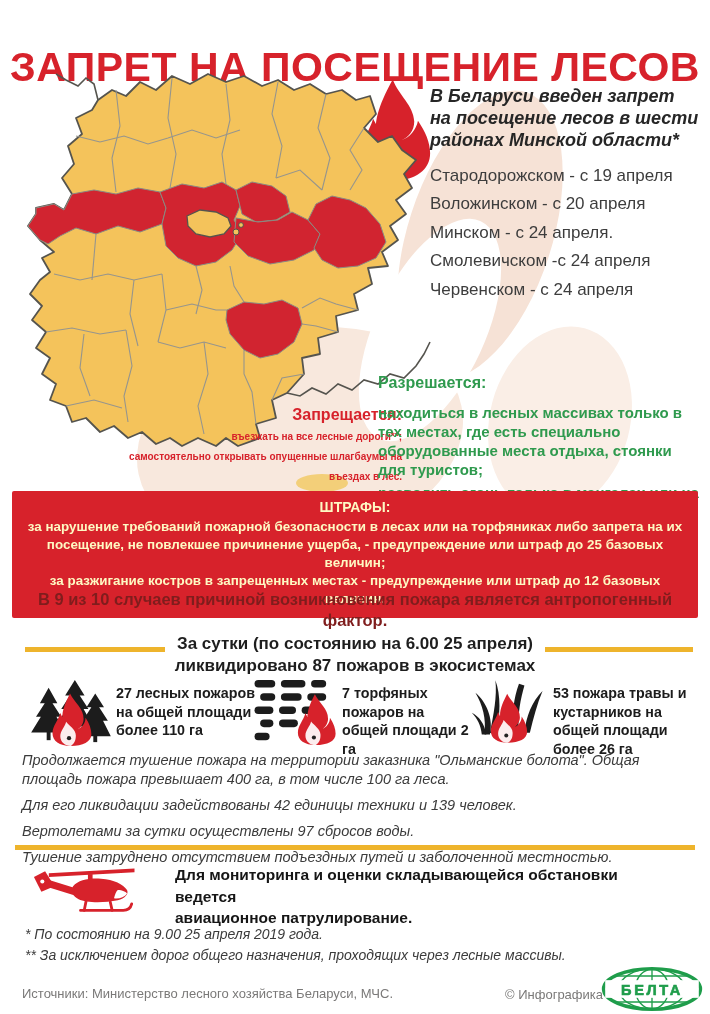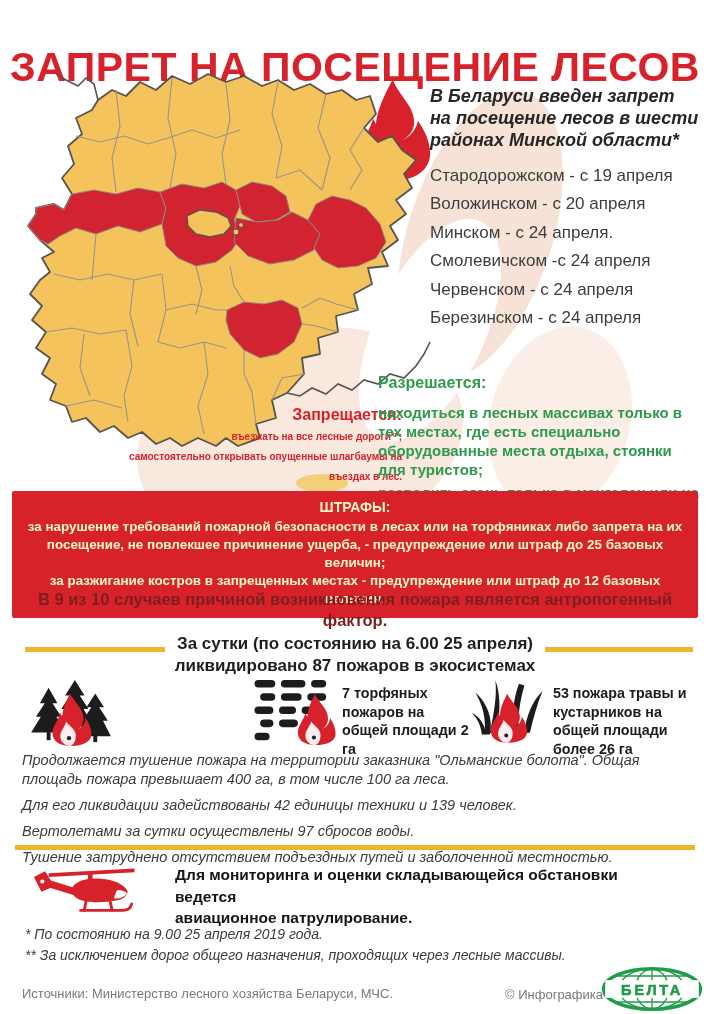--- a/index.html
+++ b/index.html
@@ -133,21 +133,20 @@
     <div>В Беларуси введен запрет</div>
     <div>на посещение лесов в шести</div>
     <div>районах Минской области*</div>
   </div>
   <div class="abs district-list">
     <div class="item">Стародорожском - с 19 апреля</div>
     <div class="item">Воложинском - с 20 апреля</div>
     <div class="item">Минском - с 24 апреля.</div>
     <div class="item">Смолевичском -с 24 апреля</div>
     <div class="item">Червенском - с 24 апреля</div>
-    <div class="item">Березинском - с 24 апреля</div>
   </div>
 
   <div class="abs prohibited">
     <div class="hd">Запрещается:</div>
     <div class="it">въезжать на все лесные дороги**;</div>
     <div class="it">самостоятельно открывать опущенные шлагбаумы на въездах в лес.</div>
   </div>
 
   <div class="abs allowed">
     <div class="hd">Разрешается:</div>
@@ -181,20 +180,21 @@
       <rect x="18" y="54" width="4" height="10"></rect>
         <rect x="45" y="48" width="4" height="12"></rect>
         <rect x="66" y="58" width="4" height="8"></rect>
     </g>
     <g transform="translate(22,16)">
       <path fill="#d7222b" d="M20 0 C25 10 34 15 34 26 C34 31 31 35 28 37 C32 35 36 31 36 25 C40 31 42 37 42 42 C42 50 33 54 21 54 C9 54 2 49 2 41 C2 33 8 28 10 20 C12 24 14 28 13 31 C10 20 15 10 20 0 Z"></path>
       <path fill="#ffffff" opacity="0.92" d="M21 54 C15 54 10 50 10 44 C10 38 15 34 16 29 C19 33 26 37 26 43 C26 48 25 51 21 54 Z"></path>
       <circle cx="19" cy="46" r="2.2" fill="#222"></circle>
     </g>
   </svg>
+  <div class="abs stat-text" style="left:116px;top:684px;width:140px;">27 лесных пожаров на общей площади более 110 га</div>
 
   <svg class="abs" style="left:253px;top:680px;" width="86" height="66" viewBox="0 0 88 70" aria-hidden="true">
     <g fill="#1c1c1c">
       <rect x="0" y="0" width="22" height="8" rx="4"></rect>
         <rect x="28" y="0" width="26" height="8" rx="4"></rect>
         <rect x="60" y="0" width="16" height="8" rx="4"></rect>
       <rect x="6" y="14" width="16" height="8" rx="4"></rect>
         <rect x="28" y="14" width="22" height="8" rx="4"></rect>
         <rect x="56" y="14" width="20" height="8" rx="4"></rect>
       <rect x="0" y="28" width="20" height="8" rx="4"></rect>

